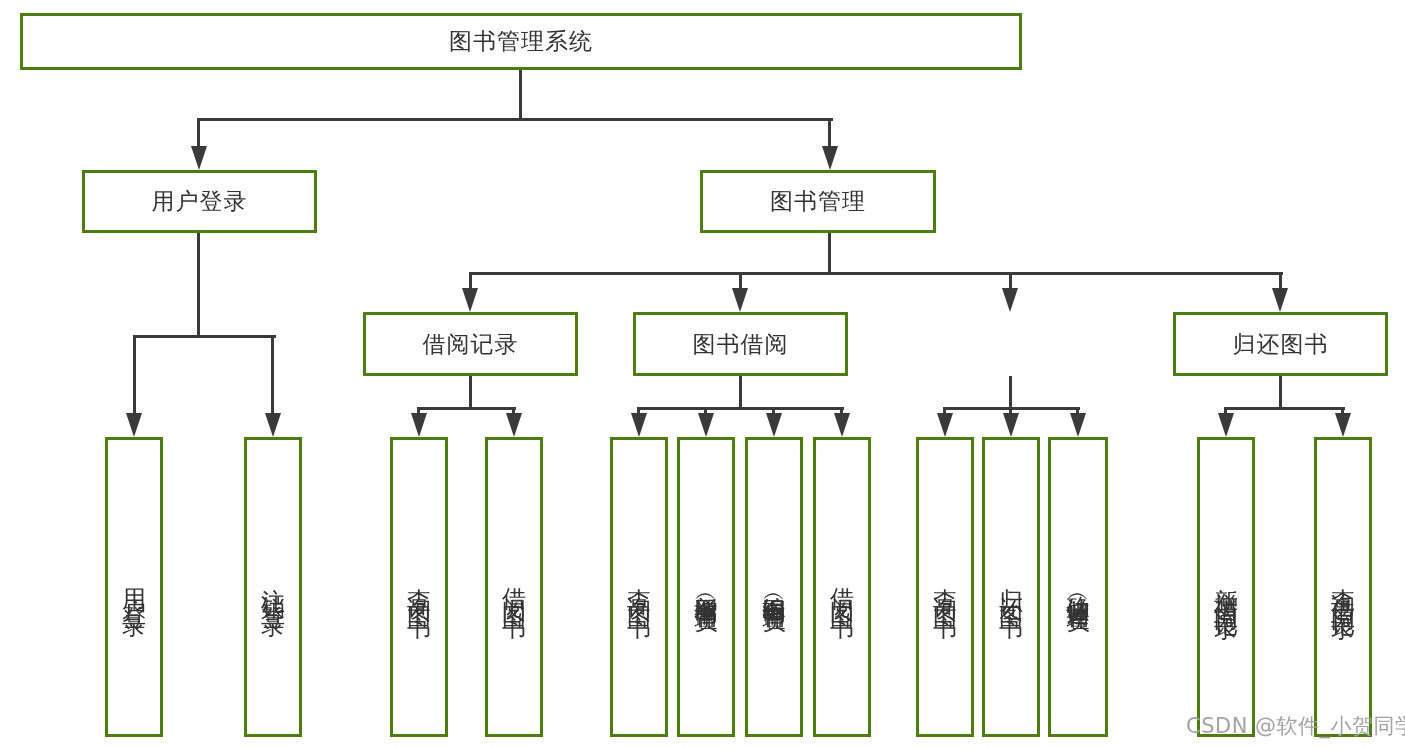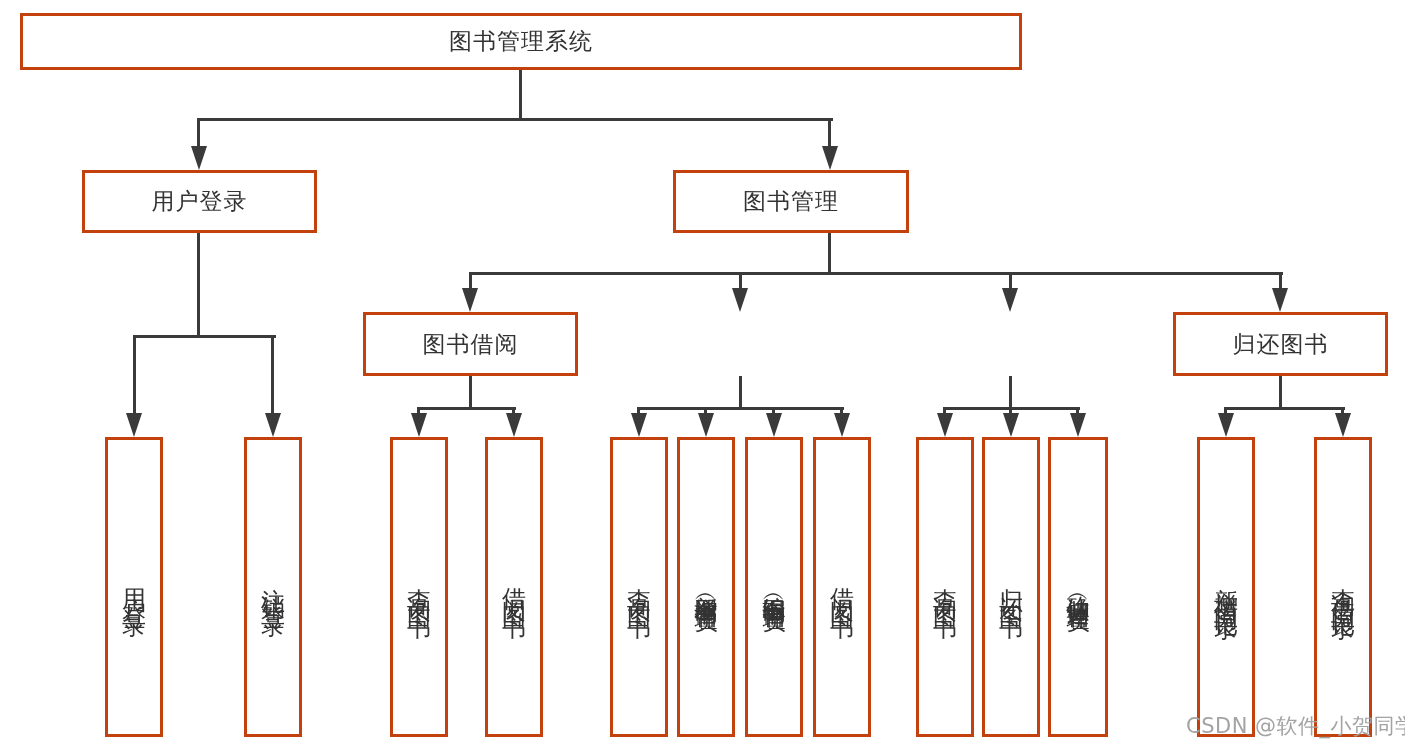--- a/index.html
+++ b/index.html
@@ -5,21 +5,21 @@
   html,body{margin:0;padding:0;}
   body{
     width:1405px;height:747px;position:relative;overflow:hidden;
     background:#ffffff;
     font-family:"DejaVu Sans","Liberation Sans",sans-serif;
     color:#333333;
   }
   .canvas{position:absolute;left:0;top:0;width:1405px;height:747px;}
   .box{
     position:absolute;box-sizing:border-box;
-    background:#ffffff;border:3px solid #c2410c;
+    background:#ffffff;border:3px solid #4d7c0f;
     display:flex;align-items:center;justify-content:center;
     color:#333333;
   }
   .hbox{font-size:23px;letter-spacing:1px;white-space:nowrap;}
   .vbox span{
     writing-mode:vertical-rl;text-orientation:mixed;
     font-size:24px;line-height:1;white-space:nowrap;
   }
   .vbox.sp-wide span{letter-spacing:9px;}
   .vbox.sp-med  span{letter-spacing:6px;}
@@ -49,21 +49,21 @@
   <div class="vline" style="left:519px;top:70px;height:48px;"></div>
   <div class="hline" style="left:197px;top:118px;width:636px;"></div>
   <div class="vline" style="left:197px;top:118px;height:34px;"></div>
   <div class="ah" style="left:191px;top:146px;"></div>
   <div class="vline" style="left:828px;top:118px;height:34px;"></div>
   <div class="ah" style="left:822px;top:146px;"></div>
 
   <div class="box hbox" style="left:82px;top:170px;width:235px;height:63px;">
     <span>用户登录</span>
   </div>
-  <div class="box hbox" style="left:673px;top:170px;width:236px;height:63px;">
+  <div class="box hbox" style="left:700px;top:170px;width:236px;height:63px;">
     <span>图书管理</span>
   </div>
 
   <div class="vline" style="left:197px;top:233px;height:102px;"></div>
   <div class="hline" style="left:133px;top:335px;width:143px;"></div>
   <div class="vline" style="left:133px;top:335px;height:82px;"></div>
   <div class="ah" style="left:126px;top:413px;"></div>
   <div class="vline" style="left:271px;top:335px;height:82px;"></div>
   <div class="ah" style="left:265px;top:413px;"></div>
 
@@ -72,20 +72,23 @@
   <div class="vline" style="left:469px;top:272px;height:22px;"></div>
   <div class="ah" style="left:462px;top:288px;"></div>
   <div class="vline" style="left:739px;top:272px;height:22px;"></div>
   <div class="ah" style="left:732px;top:288px;"></div>
   <div class="vline" style="left:1009px;top:272px;height:22px;"></div>
   <div class="ah" style="left:1002px;top:288px;"></div>
   <div class="vline" style="left:1279px;top:272px;height:22px;"></div>
   <div class="ah" style="left:1272px;top:288px;"></div>
 
   <div class="box hbox" style="left:363px;top:312px;width:215px;height:64px;">
+    <span>借阅记录</span>
+  </div>
+  <div class="box hbox" style="left:633px;top:312px;width:215px;height:64px;">
     <span>图书借阅</span>
   </div>
   <div class="box hbox" style="left:1173px;top:312px;width:215px;height:64px;">
     <span>归还图书</span>
   </div>
 
   <div class="vline" style="left:469px;top:376px;height:31px;"></div>
   <div class="hline" style="left:417px;top:407px;width:99px;"></div>
   <div class="vline" style="left:417px;top:407px;height:11px;"></div>
   <div class="ah" style="left:411px;top:413px;"></div>

